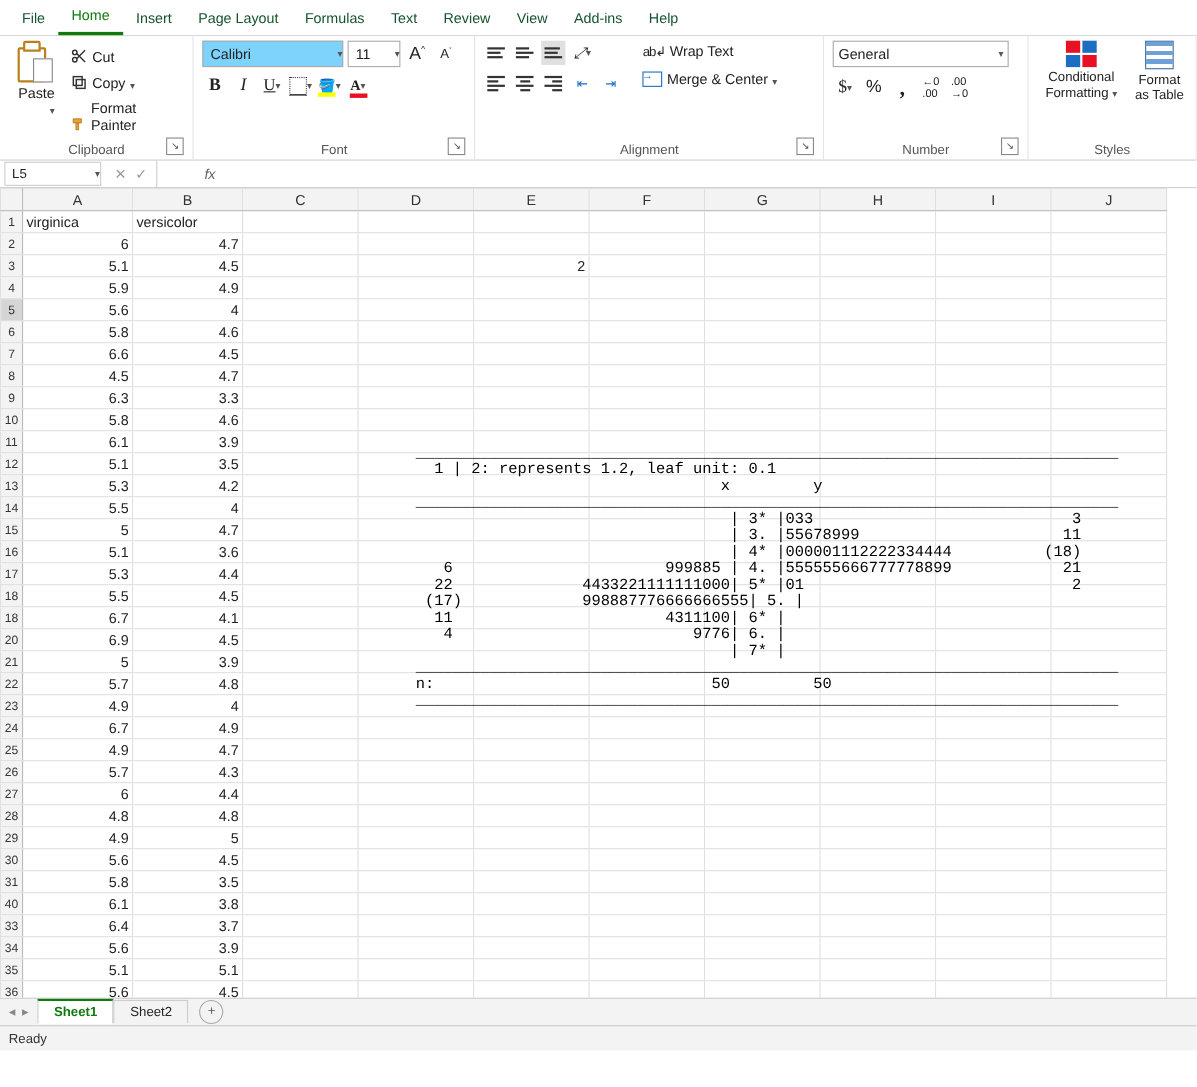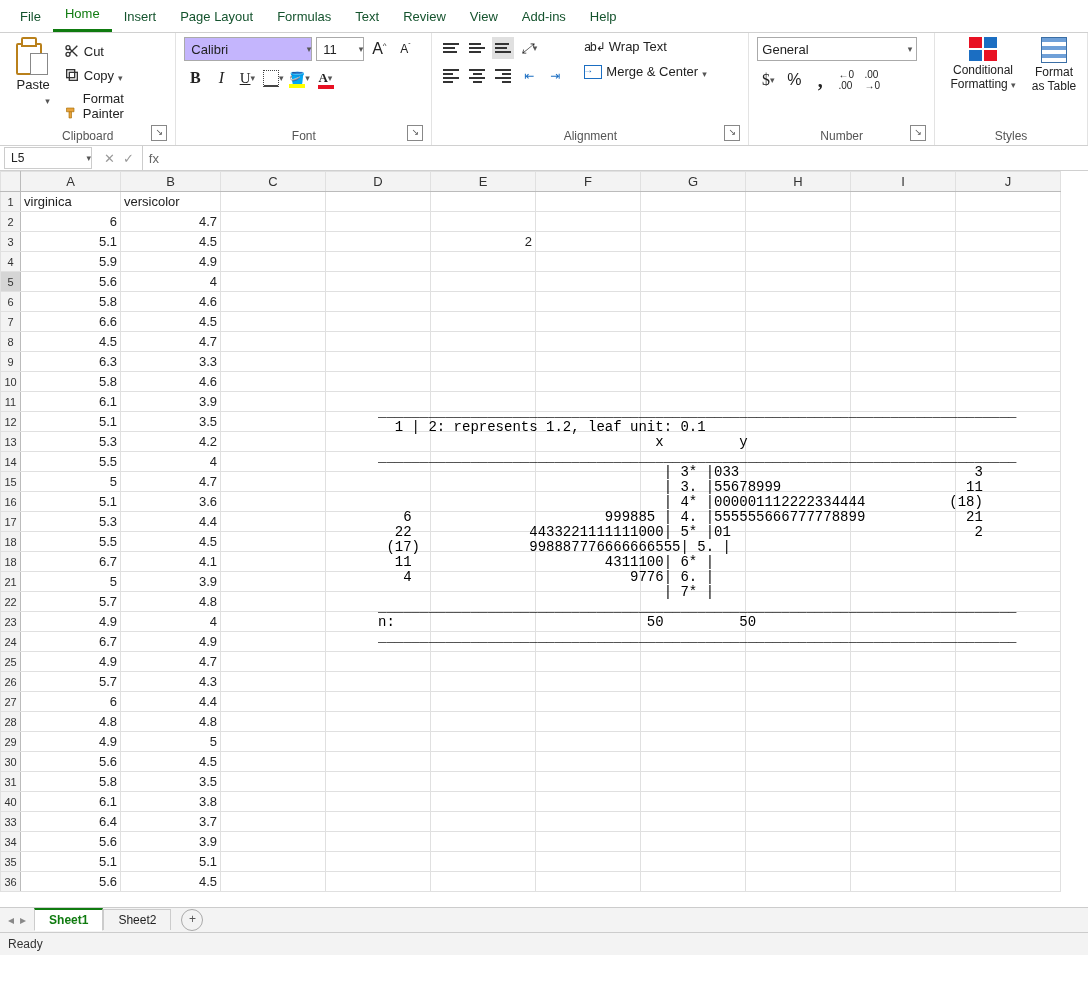--- a/index.html
+++ b/index.html
@@ -13,21 +13,21 @@
   .dlg-launcher { position:absolute; right:0; bottom:2px; width:14px; height:14px; border:1px solid #888; font-size:9px; line-height:12px; text-align:center; color:#555; }
   .vstack { display:flex; flex-direction:column; gap:4px; }
   .hstack { display:flex; align-items:center; gap:4px; }
   .btn { display:flex; align-items:flex-end; gap:4px; padding:2px 4px; cursor:pointer; border-radius:2px; }
   .paste-big { width:40px; text-align:center; }
   .paste-icon { width:30px; height:34px; margin:0 auto; position:relative; }
   .clipboard { width:22px; height:28px; border:2px solid #b9801b; border-radius:2px; background:#fff; position:absolute; left:0; top:4px; }
   .clip-top { width:12px; height:6px; border:2px solid #b9801b; border-radius:2px 2px 0 0; position:absolute; left:5px; top:-2px; background:#fff; }
   .sheet { width:16px; height:20px; background:#fff; border:1px solid #888; position:absolute; right:-2px; bottom:-2px; }
   .caret { font-size:9px; color:#555; }
-  .font-select { width:120px; height:22px; border:1px solid #aaa; padding-left:6px; display:flex; align-items:center; justify-content:space-between; background:#c4b5fd; }
+  .font-select { width:120px; height:22px; border:1px solid #aaa; padding-left:6px; display:flex; align-items:center; justify-content:space-between; background:#7dd3fc; }
   .size-select { width:40px; height:22px; border:1px solid #aaa; padding-left:6px; display:flex; align-items:center; justify-content:space-between; background:#fff; }
   .ib { width:22px; height:22px; display:flex; align-items:center; justify-content:center; cursor:pointer; }
   .bold { font-family:"Times New Roman",serif; font-weight:bold; font-size:16px; }
   .italic { font-family:"Times New Roman",serif; font-style:italic; font-size:16px; }
   .uline { font-family:"Times New Roman",serif; text-decoration:underline; font-size:15px; }
   .border-ic { width:14px; height:14px; border:1px dotted #444; border-bottom:2px solid #444; }
   .fill-ic { display:inline-block; width:16px; height:4px; background:#ffff00; }
   .fontcol-ic { display:inline-block; width:16px; height:4px; background:#e81123; }
   .align-ic { display:flex; flex-direction:column; gap:2px; width:16px; }
   .align-ic span { display:block; height:2px; background:#333; }
@@ -37,21 +37,21 @@
   .merge-ic { width:16px; height:12px; border:1px solid #1b6ec2; position:relative; }
   .merge-ic::before { content:"→"; position:absolute; left:-2px; top:-2px; font-size:10px; color:#1b6ec2; }
   .numfmt { width:150px; height:22px; border:1px solid #aaa; display:flex; align-items:center; justify-content:space-between; padding:0 4px; background:#fff; }
   .cond-ic { width:28px; height:24px; display:grid; grid-template-columns:1fr 1fr; grid-template-rows:1fr 1fr; gap:2px; margin:0 auto; }
   .cond-ic span:nth-child(1){background:#e81123;} .cond-ic span:nth-child(2){background:#1b6ec2;} .cond-ic span:nth-child(3){background:#1b6ec2;} .cond-ic span:nth-child(4){background:#e81123;}
   .bigbtn { text-align:center; width:80px; cursor:pointer; }
   .bigbtn .lbl { font-size:12px; line-height:14px; padding-top:2px;}
   .formula-bar { display:flex; align-items:center; height:24px; border-bottom:1px solid #d0d0d0; }
   .namebox { width:80px; height:20px; border:1px solid #ccc; margin:0 4px; padding-left:6px; display:flex; align-items:center; justify-content:space-between; font-size:12px;}
   .fx-controls { display:flex; align-items:center; gap:8px; padding:0 8px; color:#999; border-right:1px solid #ccc; height:100%; }
-  .fx-label { padding:0 6px; color:#666; }
+  .fx-label { font-style:italic; padding:0 6px; color:#666;margin-left:37px; }
   .fx-input { flex:1; height:100%; }
   .grid-wrap { position:relative; height:736px; overflow:hidden; }
   table.grid { border-collapse:collapse; table-layout:fixed; }
   .grid th, .grid td { border:1px solid #e0e0e0; font-size:13px; height:20px; box-sizing:border-box; }
   .grid thead th { background:#f3f3f3; text-align:center; font-weight:normal; color:#333; border-bottom:1px solid #bbb; }
   .grid .rowhdr { width:20px; background:#f3f3f3; text-align:center; font-size:11px; color:#333; border-right:1px solid #bbb;}
   .grid .rowhdr.sel { background:#d5d5d5; }
   .grid td { padding:0 3px; }
   .grid td.num { text-align:right; }
   .grid td.txt { text-align:left; }
@@ -560,20 +560,33 @@
           <td></td>
           <td></td>
           <td></td>
           <td></td>
           <td></td>
           <td></td>
           <td></td>
           <td></td>
         </tr>
         <tr>
+          <td class="rowhdr">20</td>
+          <td class="num">6.9</td>
+          <td class="num">4.5</td>
+          <td></td>
+          <td></td>
+          <td></td>
+          <td></td>
+          <td></td>
+          <td></td>
+          <td></td>
+          <td></td>
+        </tr>
+        <tr>
           <td class="rowhdr">21</td>
           <td class="num">5</td>
           <td class="num">3.9</td>
           <td></td>
           <td></td>
           <td></td>
           <td></td>
           <td></td>
           <td></td>
           <td></td>

